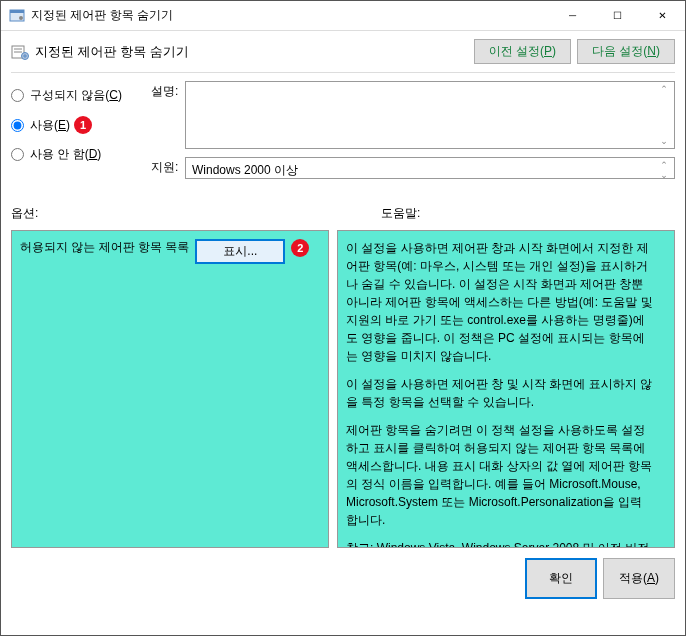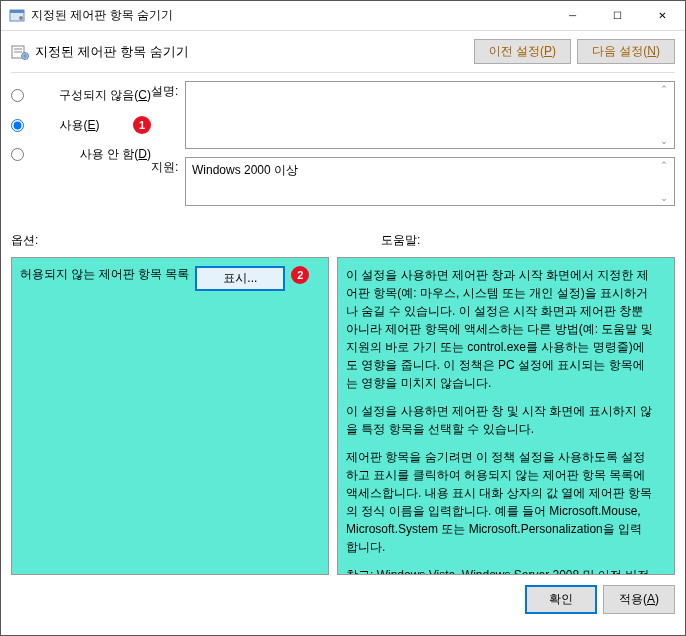--- a/index.html
+++ b/index.html
@@ -40,37 +40,36 @@
     width: 18px; height: 18px; margin-right: 6px;
     display: flex; align-items: center; justify-content: center;
   }
   .header-row .htitle { flex: 1; font-size: 13px; }
   .navbtn {
     border: 1px solid #adadad;
     background: #e1e1e1;
     padding: 3px 14px;
     font-size: 12px;
     margin-left: 6px;
-    color: #a16207;
+    color: #15803d;
   }
   .navbtn u { text-decoration: underline; }
   hr.sep {
     border: none; border-top: 1px solid #ddd;
     margin: 0 10px;
   }
   .config {
     display: flex;
     padding: 8px 10px 0 10px;
   }
   .radios { width: 140px; padding-top: 6px; }
   .radio-row {
     display: flex; align-items: center;
     margin-bottom: 12px;
     position: relative;
-    justify-content: space-between;
   }
   .radio-row input { margin: 0 6px 0 0; }
   .radio-row label u { text-decoration: underline; }
   .badge {
     width: 18px; height: 18px; border-radius: 50%;
     background: #e81123; color: #fff;
     font-size: 11px; font-weight: bold;
     display: inline-flex; align-items: center; justify-content: center;
     margin-left: 4px;
     flex-shrink: 0;
@@ -80,21 +79,21 @@
   .flabel { width: 34px; padding-top: 2px; }
   .desc-box {
     flex: 1;
     height: 68px;
     border: 1px solid #999;
     background: #fff;
     position: relative;
   }
   .sup-box {
     flex: 1;
-    height: 49px;
+    height: 22px;
     border: 1px solid #999;
     background: #fff;
     padding: 4px 6px;
     position: relative;
   }
   .scroll-hint {
     position: absolute; right: 2px; width: 16px;
     display: flex; flex-direction: column; justify-content: space-between;
     top: 2px; bottom: 2px;
     color: #888; font-size: 9px; text-align: center;
@@ -128,21 +127,21 @@
     margin-left: 6px;
   }
   .footer {
     display: flex; justify-content: flex-end;
     padding: 10px 10px;
     gap: 6px;
   }
   .footer button {
     border: 1px solid #adadad;
     background: #e1e1e1;
-    padding: 4px 0;
+    padding: 10px 0;
     width: 72px;
     font-size: 12px;
   }
   .footer button.primary {
     border: 2px solid #0078d7;
     background: #e1e1e1;
   }
   .footer button u { text-decoration: underline; }
 </style>
 </head>

